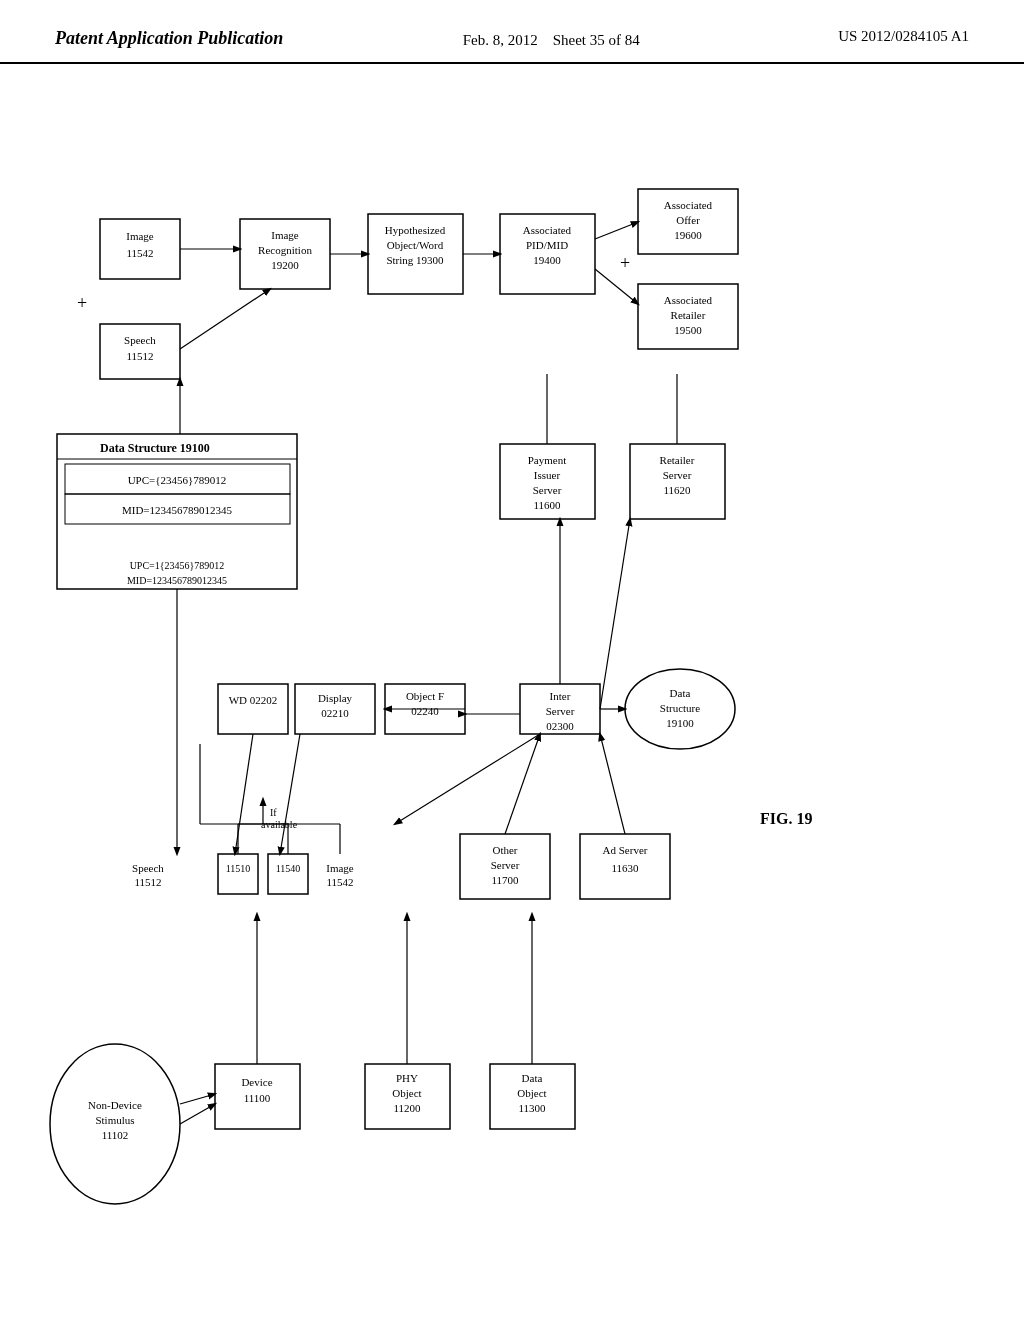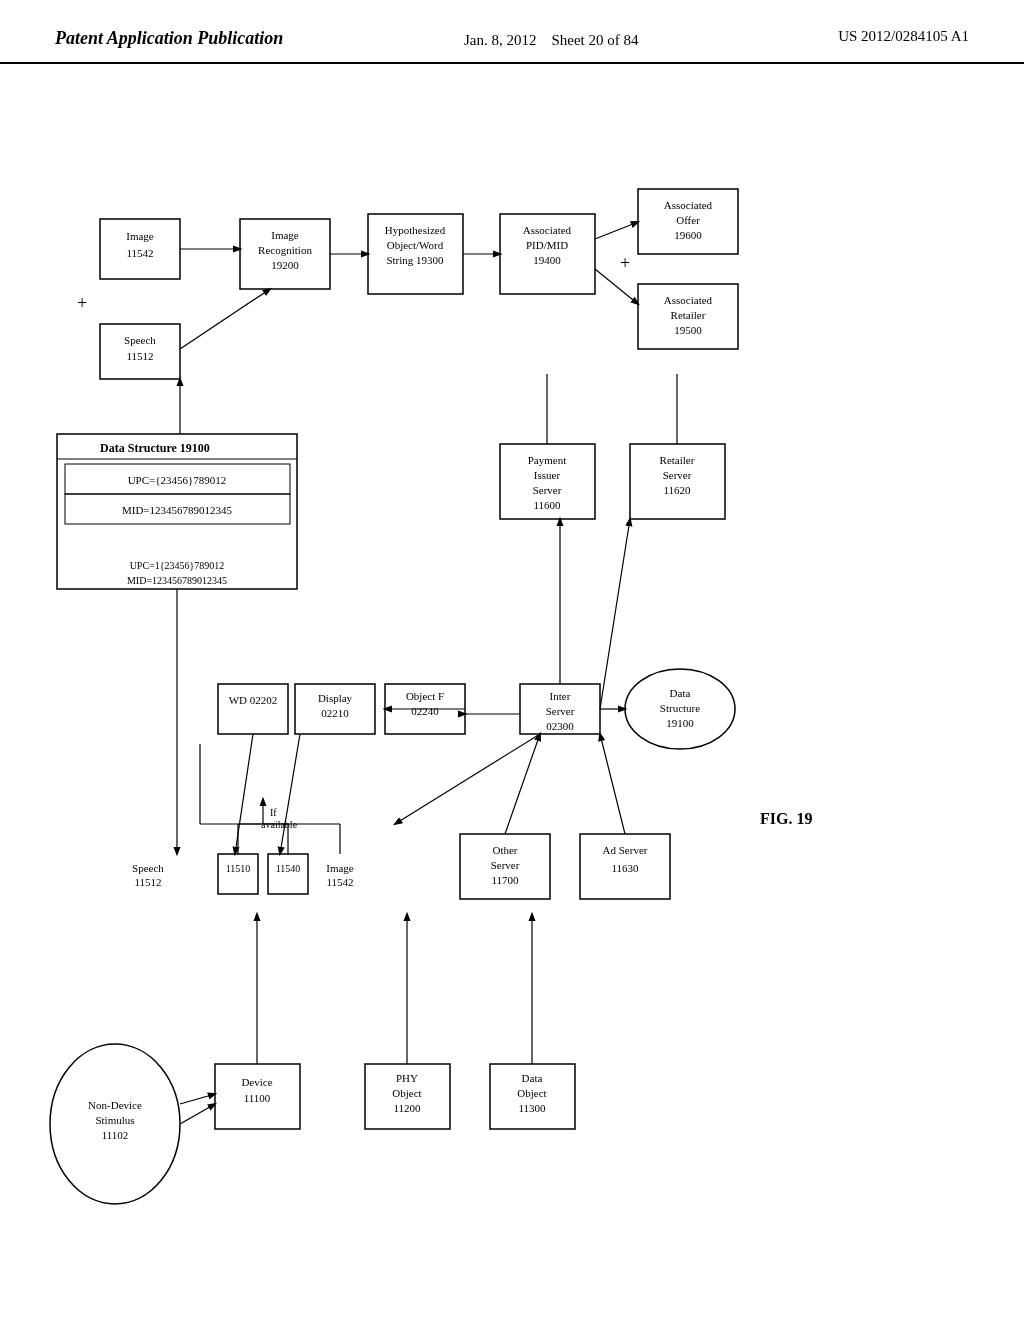--- a/index.html
+++ b/index.html
@@ -51,22 +51,22 @@
       width: 100%;
       height: 100%;
     }
   </style>
 </head>
 <body>
 
 <div class="header">
   <div class="header-left">Patent Application Publication</div>
   <div class="header-center">
-    <span>Jan. 8, 2012</span>&nbsp;&nbsp;&nbsp;
-    <span>Sheet 20 of 84</span>
+    <span>Feb. 8, 2012</span>&nbsp;&nbsp;&nbsp;
+    <span>Sheet 35 of 84</span>
   </div>
   <div class="header-right">US 2012/0284105 A1</div>
 </div>
 
 <div class="diagram-area">
   <svg viewBox="0 0 1024 1240" xmlns="http://www.w3.org/2000/svg">
 
     <ellipse cx="115" cy="1060" rx="65" ry="80" fill="none" stroke="#000" stroke-width="1.5"></ellipse>
     <text x="115" y="1045" text-anchor="middle" font-size="11" font-family="Times New Roman">Non-Device</text>
     <text x="115" y="1060" text-anchor="middle" font-size="11" font-family="Times New Roman">Stimulus</text>

